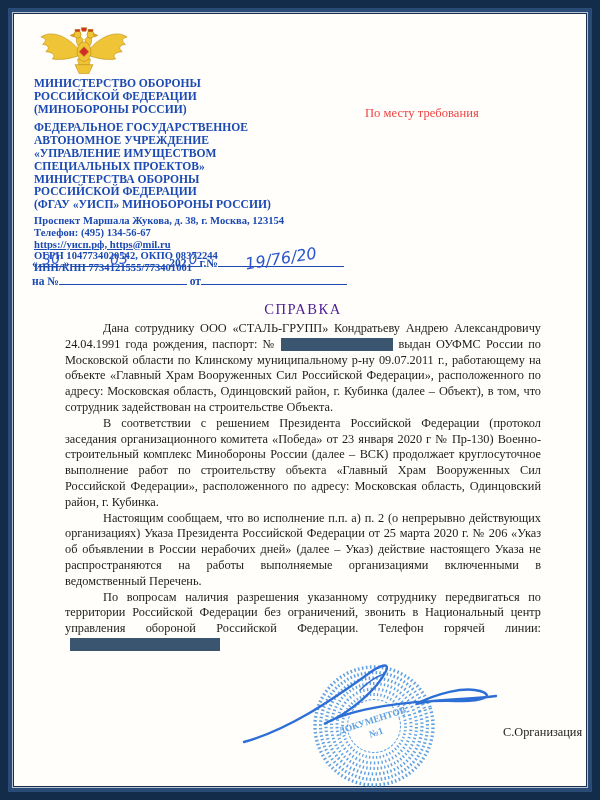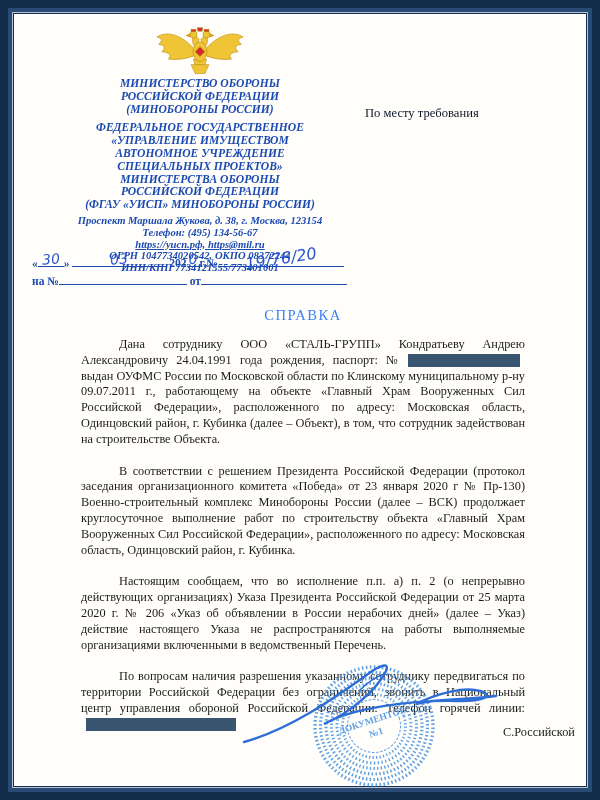--- a/index.html
+++ b/index.html
@@ -10,23 +10,22 @@
   }
   .frame-outer { position:absolute; inset:0; border:9px solid #132c49; pointer-events:none; z-index:5; }
   .frame-mid   { position:absolute; inset:8px; border:4px solid #2a4b75; pointer-events:none; z-index:5; }
   .frame-inner { position:absolute; inset:12px; border:1px solid #b7c3d2; pointer-events:none; z-index:5; }
   .content {
     position:absolute; inset:14px; background:#fffefb; z-index:1;
   }
 
   
   .header-col {
-    position:absolute; left:20px; top:10px; width:332px; text-align:center;
+    position:absolute; left:20px; top:10px; width:332px; text-align:left;
     color:#1b4ab2;
-    font-style:italic;
   }
   .emblem-wrap { height:52px; }
   .ministry-block { margin-top:2px; font-weight:bold; font-size:11.6px; line-height:12.8px; }
   .org-block { margin-top:6px; font-weight:bold; font-size:11.6px; line-height:12.8px; }
   .contact-block { margin-top:3px; font-weight:bold; font-size:10.6px; line-height:11.8px; }
   .weblink { text-decoration:underline; color:#1b4ab2; cursor:pointer; }
 
   
   .dateline {
     position:absolute; left:18px; top:240px; width:340px;
@@ -35,32 +34,32 @@
   .dl-row { position:relative; height:18px; white-space:nowrap; }
   .blank { display:inline-block; border-bottom:1.2px solid #1b4ab2; position:relative; vertical-align:baseline; height:12px; }
   .hw {
     position:absolute; left:50%; bottom:-1px; transform:translateX(-50%) rotate(-5deg);
     font-family:"DejaVu Sans", sans-serif; font-style:italic; font-weight:normal;
     color:#2b55cc; font-size:14px; white-space:nowrap;
   }
   .hw.big { font-size:16px; bottom:-2px; transform:translateX(-50%) rotate(-9deg); }
 
   
-  .recipient { position:absolute; left:351px; top:92px; color:#0f172a; font-size:12.6px; }
+  .recipient { position:absolute; left:351px; top:92px; color:#ef4444; font-size:12.6px; }
 
   
   .doc-title {
-    position:absolute; left:51px; top:293px; width:476px; text-align:center;
-    color:#3b82f6; font-size:14.6px; letter-spacing:1.5px;
+    position:absolute; left:51px; top:287px; width:476px; text-align:center;
+    color:#4c1d95; font-size:14.6px; letter-spacing:1.5px;
   }
   .body-text {
     position:absolute; left:51px; top:307px; width:476px;
     color:#1c1c1c; font-size:12.3px; line-height:15.8px; text-align:justify;
   }
-  .body-text p { margin:16px; text-indent:38px; }
+  .body-text p { margin:0; text-indent:38px; }
   .redact {
     display:inline-block; height:13px; vertical-align:text-bottom;
     background:#3a5570; margin:0 5px;
   }
   .redact.passport { width:112px; }
   .redact.phone { width:150px; margin-right:0; }
 
   
   .sig-post {
     position:absolute; left:51px; top:684px; color:#1c1c1c;
@@ -101,22 +100,22 @@
       </div>
 
       <div class="ministry-block">
         <div>МИНИСТЕРСТВО ОБОРОНЫ</div>
         <div>РОССИЙСКОЙ ФЕДЕРАЦИИ</div>
         <div>(МИНОБОРОНЫ РОССИИ)</div>
       </div>
 
       <div class="org-block">
         <div>ФЕДЕРАЛЬНОЕ ГОСУДАРСТВЕННОЕ</div>
+        <div>АВТОНОМНОЕ УЧРЕЖДЕНИЕ</div>
         <div>«УПРАВЛЕНИЕ ИМУЩЕСТВОМ</div>
-        <div>АВТОНОМНОЕ УЧРЕЖДЕНИЕ</div>
         <div>СПЕЦИАЛЬНЫХ ПРОЕКТОВ»</div>
         <div>МИНИСТЕРСТВА ОБОРОНЫ</div>
         <div>РОССИЙСКОЙ ФЕДЕРАЦИИ</div>
         <div>(ФГАУ «УИСП» МИНОБОРОНЫ РОССИИ)</div>
       </div>
 
       <div class="contact-block">
         <div>Проспект Маршала Жукова, д. 38, г. Москва, 123154</div>
         <div>Телефон: (495) 134-56-67</div>
         <div class="weblink">https://уисп.рф, https@mil.ru</div>
@@ -163,20 +162,20 @@
       </g>
     </svg>
 
     <svg class="autograph" viewBox="0 0 306 128">
       <g fill="none" stroke="#2e6fd6" stroke-width="2.4" stroke-linecap="round">
         <path d="M4 86 C48 74 92 44 128 18 C140 9 150 6 146 15 C138 32 112 56 84 68 C112 52 170 44 216 45 C242 46 256 40 240 35 C224 30 196 38 176 48 C196 42 232 44 256 40"></path>
         <path d="M120 34 C128 26 138 20 144 18" stroke-width="1.6"></path>
       </g>
     </svg>
 
-    <div class="sig-name">С.Российской</div>
+    <div class="sig-name">С.Организация</div>
 
   </div>
 
   <div class="frame-outer"></div>
   <div class="frame-mid"></div>
   <div class="frame-inner"></div>
 </div>
 
 </body></html>

